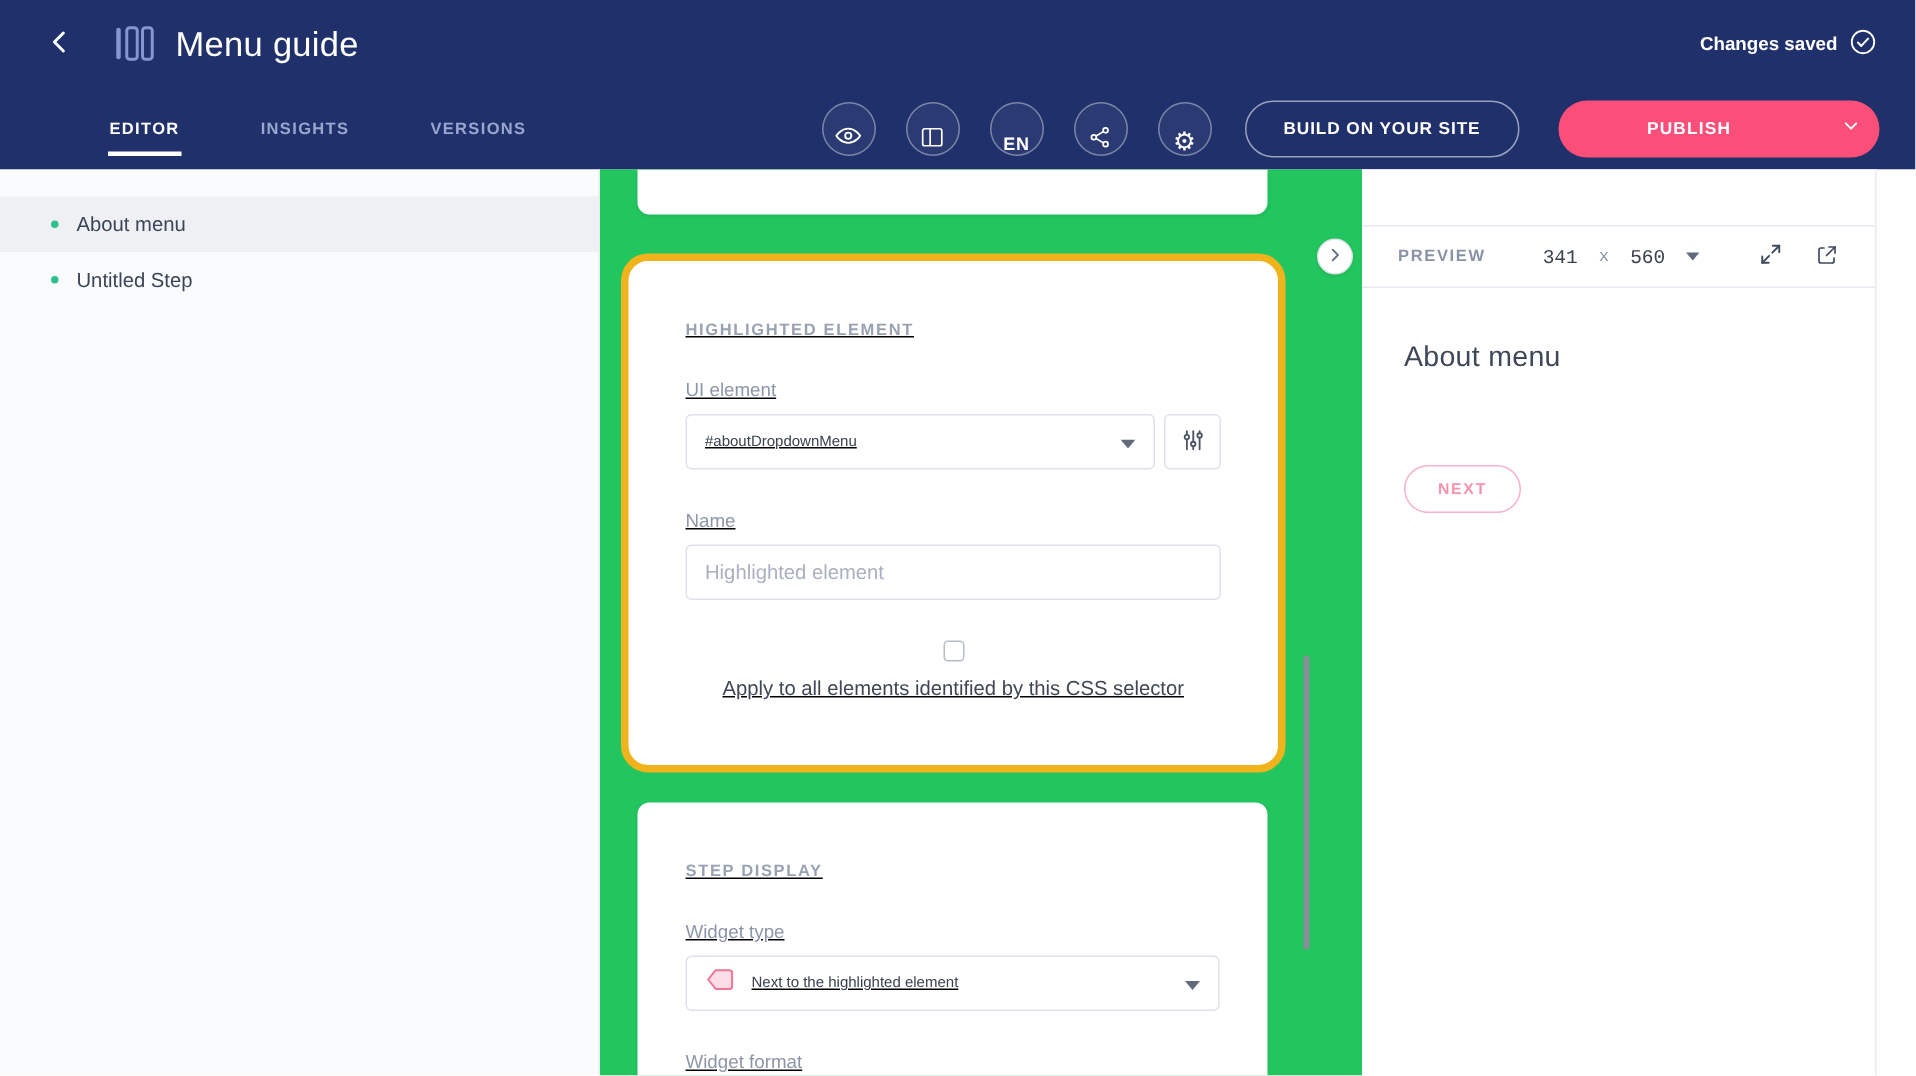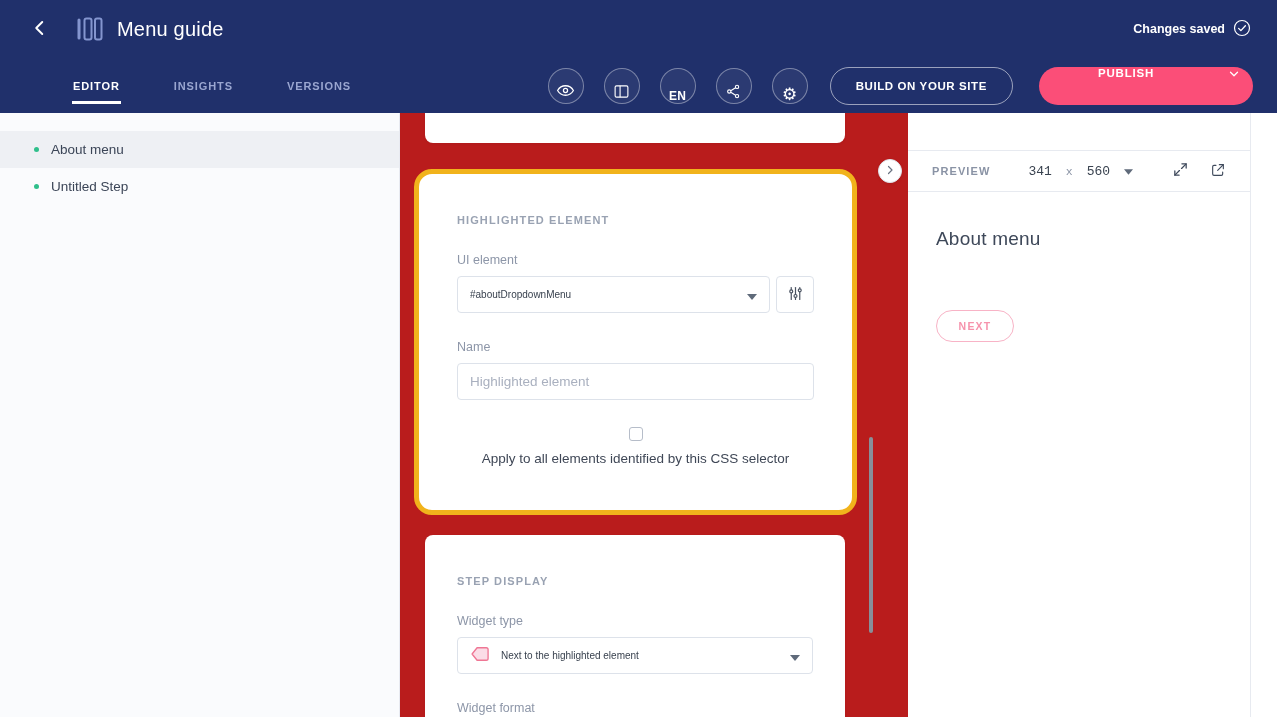--- a/index.html
+++ b/index.html
@@ -5,55 +5,55 @@
   * { margin:0; padding:0; box-sizing:border-box; }
   html,body { width:1277px; height:717px; overflow:hidden; }
   body { font-family:"Liberation Sans","DejaVu Sans",sans-serif; background:#ffffff; }
   .app { position:relative; width:1277px; height:717px; overflow:hidden; }
 
   
   .topbar { height:113px; background:#20306b; color:#fff; }
   .topbar-row1 { height:58px; display:flex; align-items:center; padding:0 26px; }
   .back-btn { background:none; border:none; cursor:pointer; width:28px; height:28px; display:flex; align-items:center; justify-content:center; }
   .logo { margin-left:22px; display:flex; align-items:center; }
-  .app-title { margin-left:14px; font-size:20px; font-weight:500; letter-spacing:.2px; color:#fff; }
+  .app-title { margin-left:14px; font-size:23px; font-weight:500; letter-spacing:.2px; color:#fff; }
   .changes-saved { margin-left:auto; display:flex; align-items:center; gap:8px; font-size:12.5px; font-weight:700; }
 
   .topbar-row2 { height:55px; display:flex; align-items:center; padding:0 24px 0 72px; }
   .tabs { display:flex; gap:52px; align-items:center; }
   .tab { background:none; border:none; cursor:pointer; font-family:inherit; font-size:11px; font-weight:700; letter-spacing:.9px; color:#9aa6d0; padding:13px 1px 9px; border-bottom:3px solid transparent; }
   .tab.active { color:#fff; border-bottom-color:#fff; }
 
   .icon-circles { margin-left:auto; display:flex; gap:20px; align-items:center; }
   .circle-btn { width:36px; height:36px; border-radius:50%; border:1px solid rgba(255,255,255,.38); background:rgba(255,255,255,.05); color:#fff; display:flex; align-items:flex-end; justify-content:center; cursor:pointer; font-family:inherit; }
   .circle-btn .en-label { font-size:12px; font-weight:700; letter-spacing:.4px; color:#fff; }
 
   .build-btn { margin-left:22px; height:38px; padding:0 25px; border-radius:19px; background:transparent; border:1px solid rgba(255,255,255,.55); color:#fff; font-family:inherit; font-size:11.5px; font-weight:700; letter-spacing:.6px; cursor:pointer; }
-  .publish-group { margin-left:26px; height:38px; border-radius:19px; background:#fb4e78; display:flex; align-items:flex-start; overflow:hidden; }
+  .publish-group { margin-left:26px; height:38px; border-radius:19px; background:#fb4e78; display:flex; align-items:center; overflow:hidden; }
   .publish-main { width:174px; border:none; background:transparent; color:#fff; font-family:inherit; font-size:11.5px; font-weight:700; letter-spacing:.8px; cursor:pointer; }
   .publish-divider { width:1px; background:rgba(255,255,255,.4); margin:8px 0; }
   .publish-caret { width:39px; border:none; background:transparent; display:flex; align-items:center; justify-content:center; cursor:pointer; }
 
   
   .body-wrap { display:flex; height:604px; }
 
   
   .sidebar { width:400px; background:#fafbfd; border-right:1px solid #e8eaf1; }
   .search-row { height:64px; display:flex; align-items:center; padding:0 27px; }
   .search-input { flex:1; margin-left:11px; border:none; background:transparent; outline:none; font-family:inherit; font-size:13.5px; color:#3b4557; }
   .search-input::placeholder { color:#a9b0bf; }
   .expand-all { background:none; border:none; cursor:pointer; font-family:inherit; font-size:13px; color:#414c61; }
   .steps-list { list-style:none; margin-top:18px; }
   .step-item { height:37px; display:flex; align-items:center; padding-left:34px; gap:12px; cursor:pointer; }
   .step-item.selected { background:#eef0f4; }
   .step-dot { width:5px; height:5px; border-radius:50%; background:#2fbf8b; flex:none; }
   .step-label { font-size:13.5px; color:#3b4557; }
 
   
-  .main-col { flex:1; background:#b91c1c; position:relative; overflow:hidden; }
+  .main-col { flex:1; background:#22c55e; position:relative; overflow:hidden;text-decoration:underline; }
   .partial-card { margin-left:25px; width:420px; height:30px; background:#fff; border-radius:0 0 8px 8px; box-shadow:0 1px 3px rgba(24,32,48,.07); }
   .highlight-ring { margin:26px 0 0 14px; width:443px; border:5px solid #f1b31c; border-radius:18px; background:#fff; padding:40px 38px 44px; }
   .section-title { font-size:11px; font-weight:700; letter-spacing:1.1px; color:#99a2b2; }
   .field-label { margin-top:27px; font-size:12.5px; color:#8d96a8; }
   .control-row { margin-top:9px; display:flex; gap:6px; }
   .select { height:37px; border:1px solid #dde2ea; border-radius:4px; background:#fff; display:flex; align-items:center; padding:0 12px; cursor:pointer; }
   .select.grow { flex:1; justify-content:space-between; }
   .select-value { font-size:10px; color:#39424f; }
   .icon-sq-btn { width:38px; height:37px; border:1px solid #dde2ea; border-radius:4px; background:#fff; display:flex; align-items:center; justify-content:center; cursor:pointer; }
   .text-input { margin-top:9px; width:100%; height:37px; border:1px solid #dde2ea; border-radius:4px; padding:0 12px; font-family:inherit; font-size:13.5px; color:#39424f; outline:none; background:#fff; }

